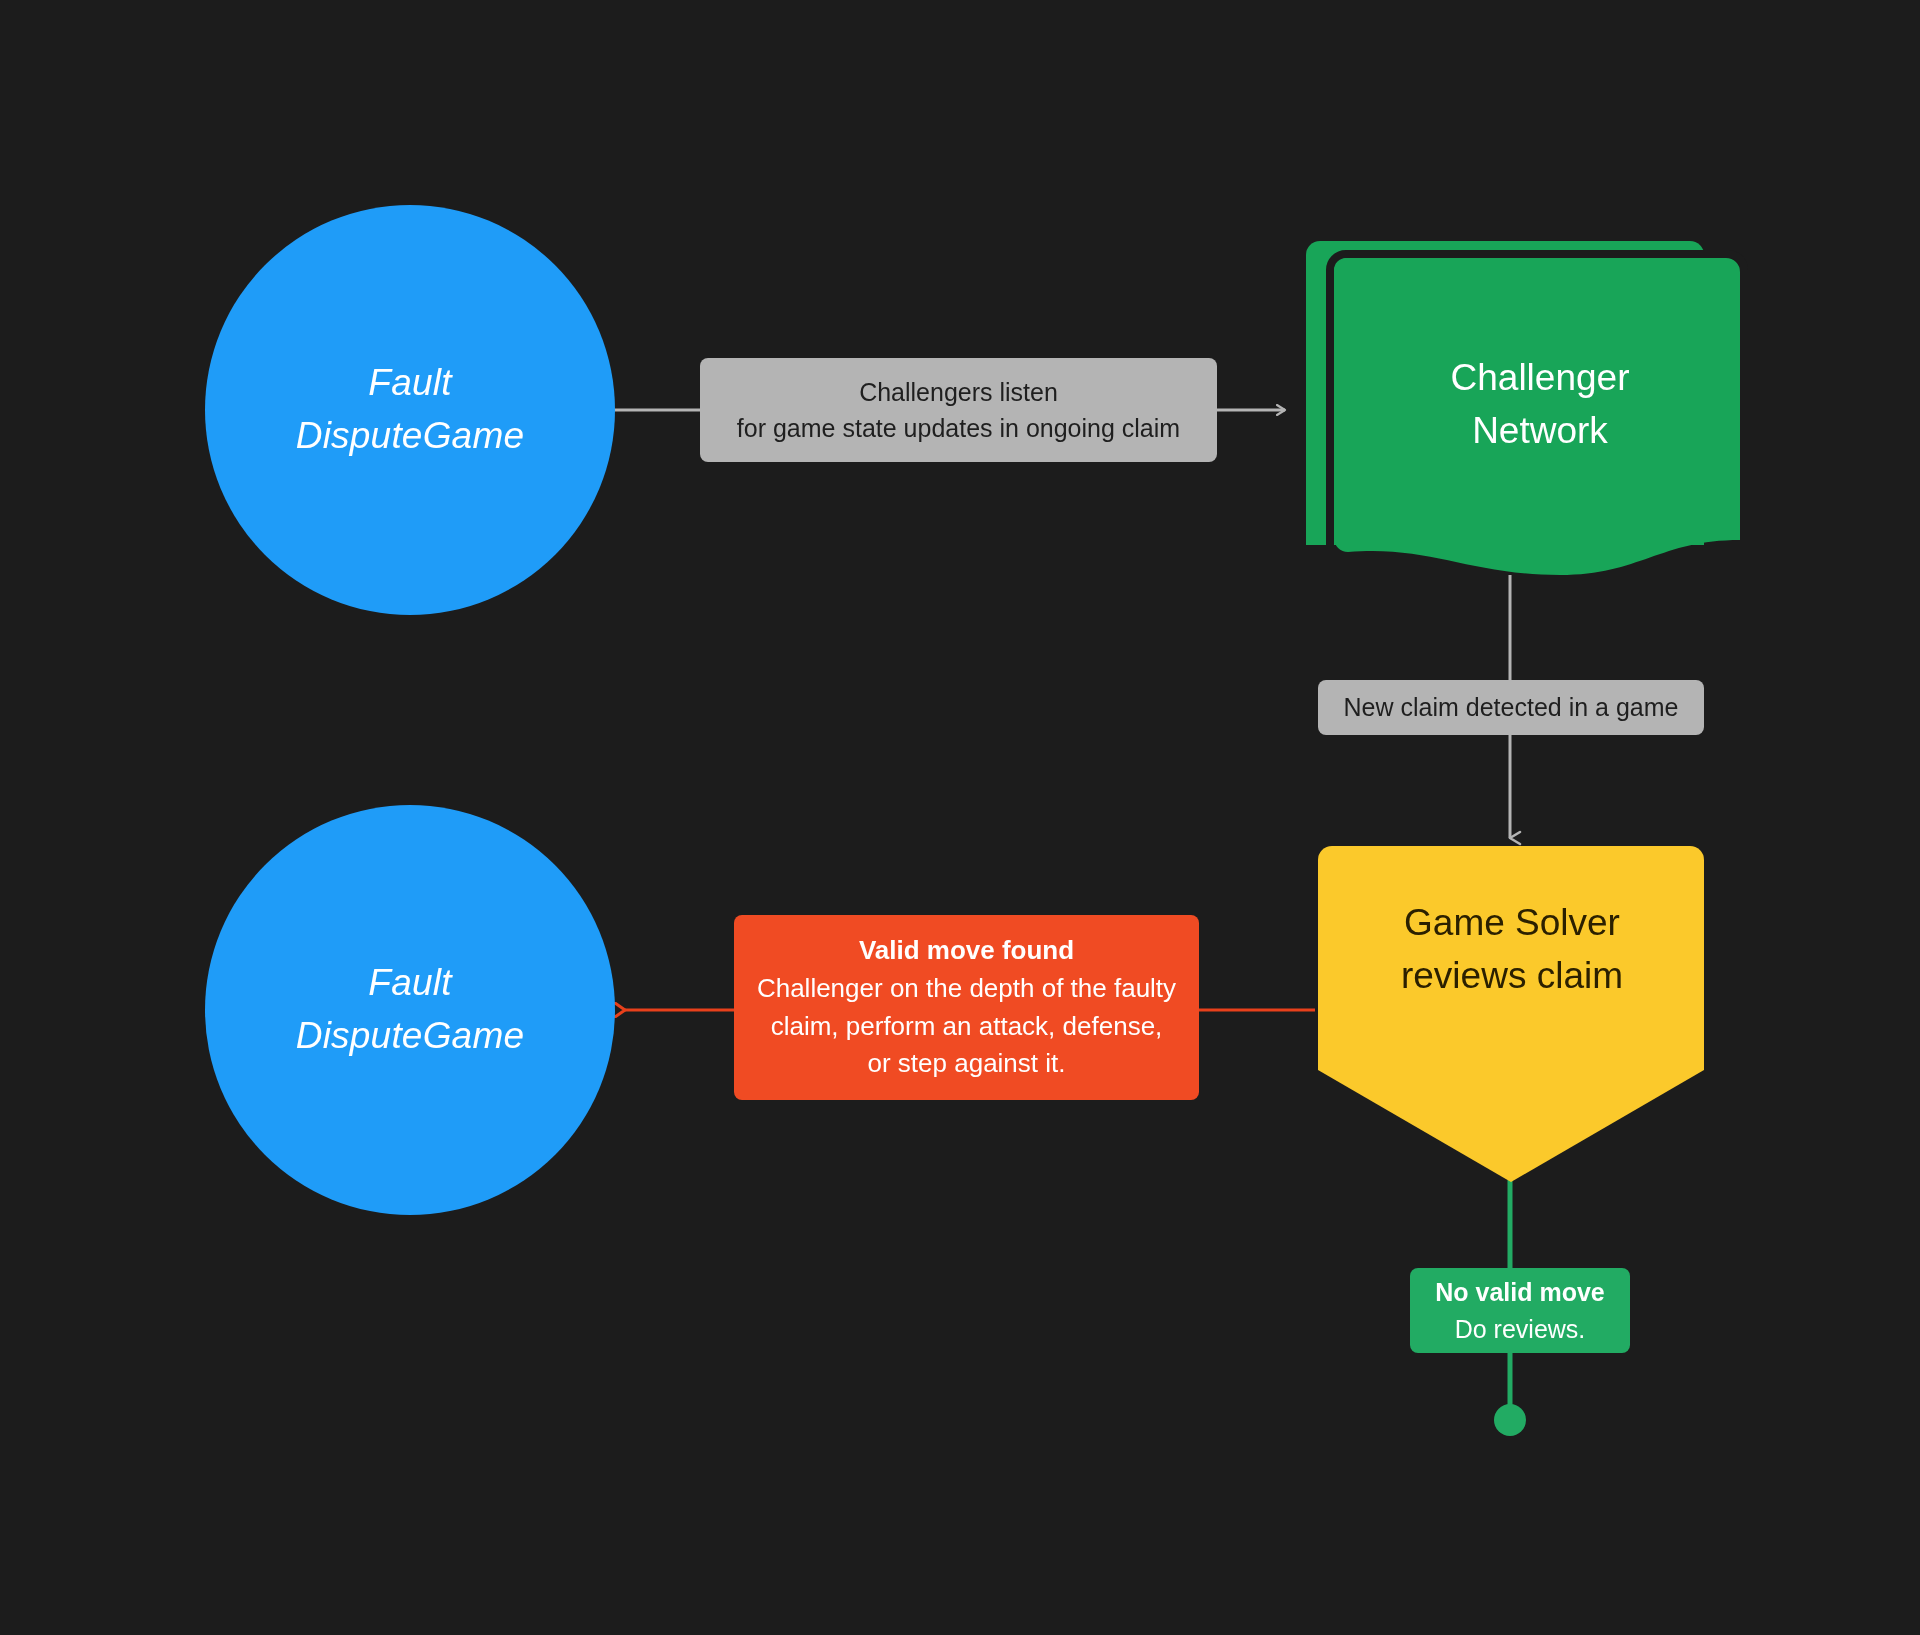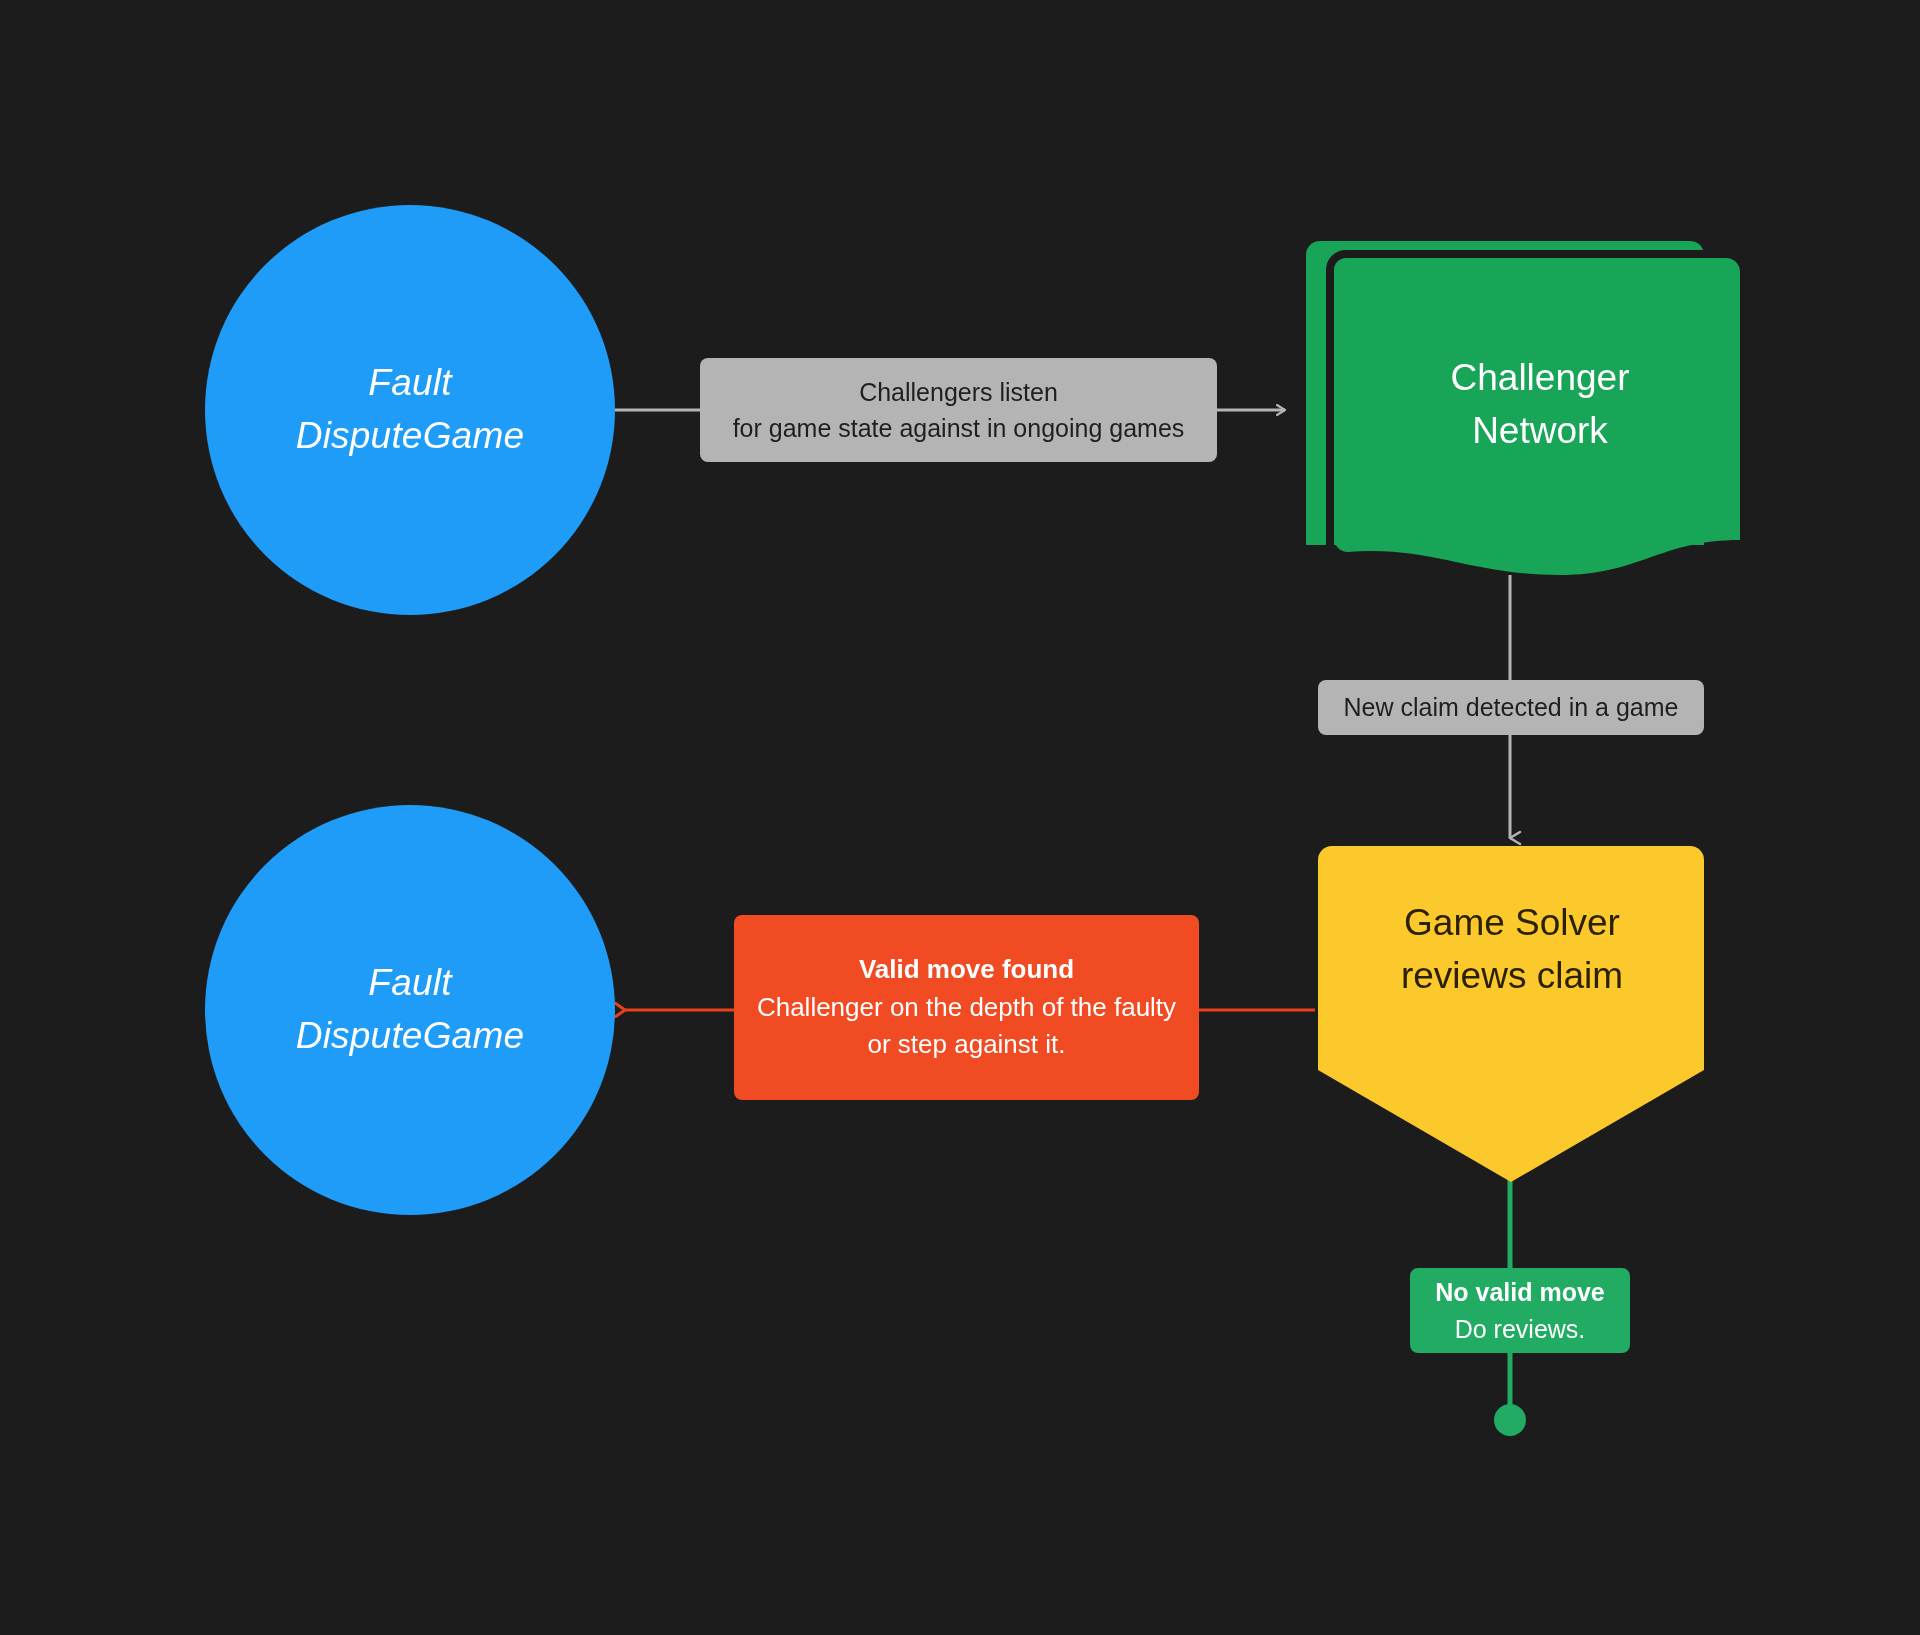--- a/index.html
+++ b/index.html
@@ -181,30 +181,31 @@
     <span class="lbl-line">reviews claim</span>
   </div>
 
   <div class="node-label circle-node-text" style="left:210px; top:945px; width:400px; height:130px;">
     <span class="lbl-line">Fault</span>
     <span class="lbl-line">DisputeGame</span>
   </div>
 
   <div class="edge-label gray" style="left:700px; top:358px; width:517px; height:104px;">
     <span class="lbl-line">Challengers listen</span>
-    <span class="lbl-line">for game state against in ongoing games</span>
+    <span class="lbl-line">for game state updates in ongoing claim</span>
   </div>
 
   <div class="edge-label gray" style="left:1318px; top:680px; width:386px; height:55px;">
     <span class="lbl-line">New claim detected in a game</span>
   </div>
 
   <div class="edge-label orange" style="left:734px; top:915px; width:465px; height:185px;">
     <span class="lbl-line lbl-strong">Valid move found</span>
     <span class="lbl-line">Challenger on the depth of the faulty</span>
+    <span class="lbl-line">claim, perform an attack, defense,</span>
     <span class="lbl-line">or step against it.</span>
   </div>
 
   <div class="edge-label green" style="left:1410px; top:1268px; width:220px; height:85px;">
     <span class="lbl-line lbl-strong">No valid move</span>
     <span class="lbl-line">Do reviews.</span>
   </div>
 
 </div>
 

